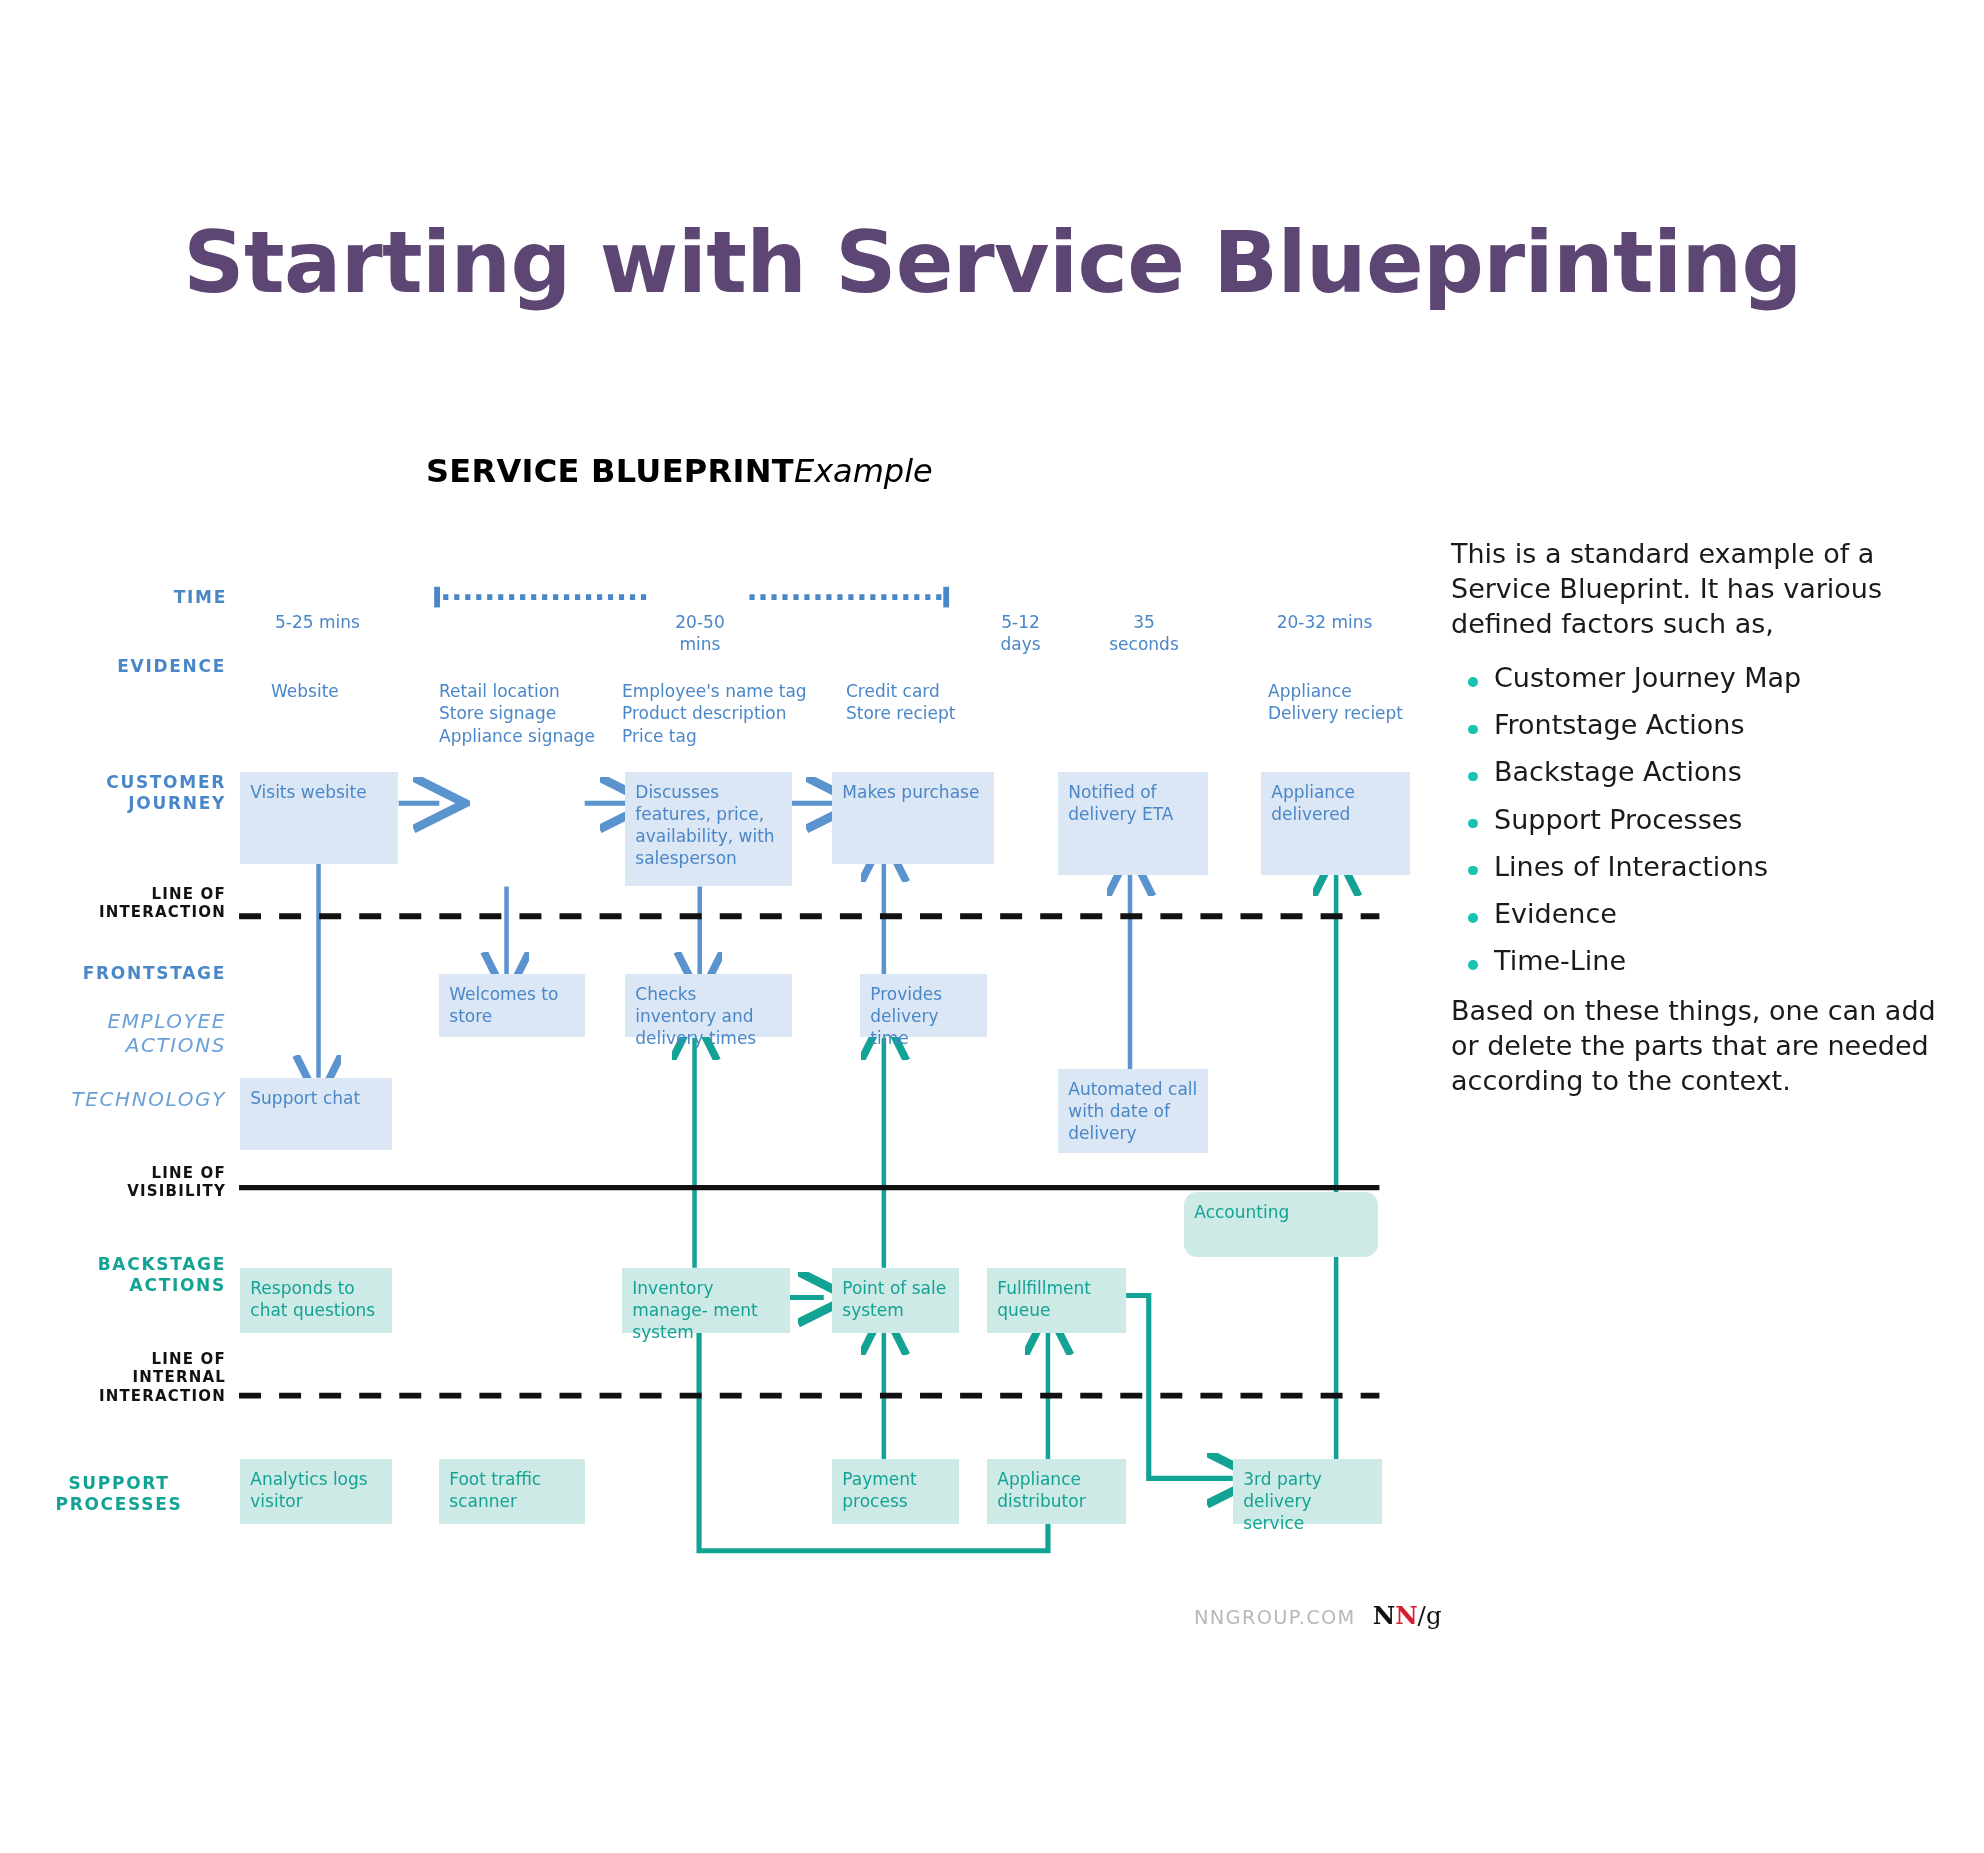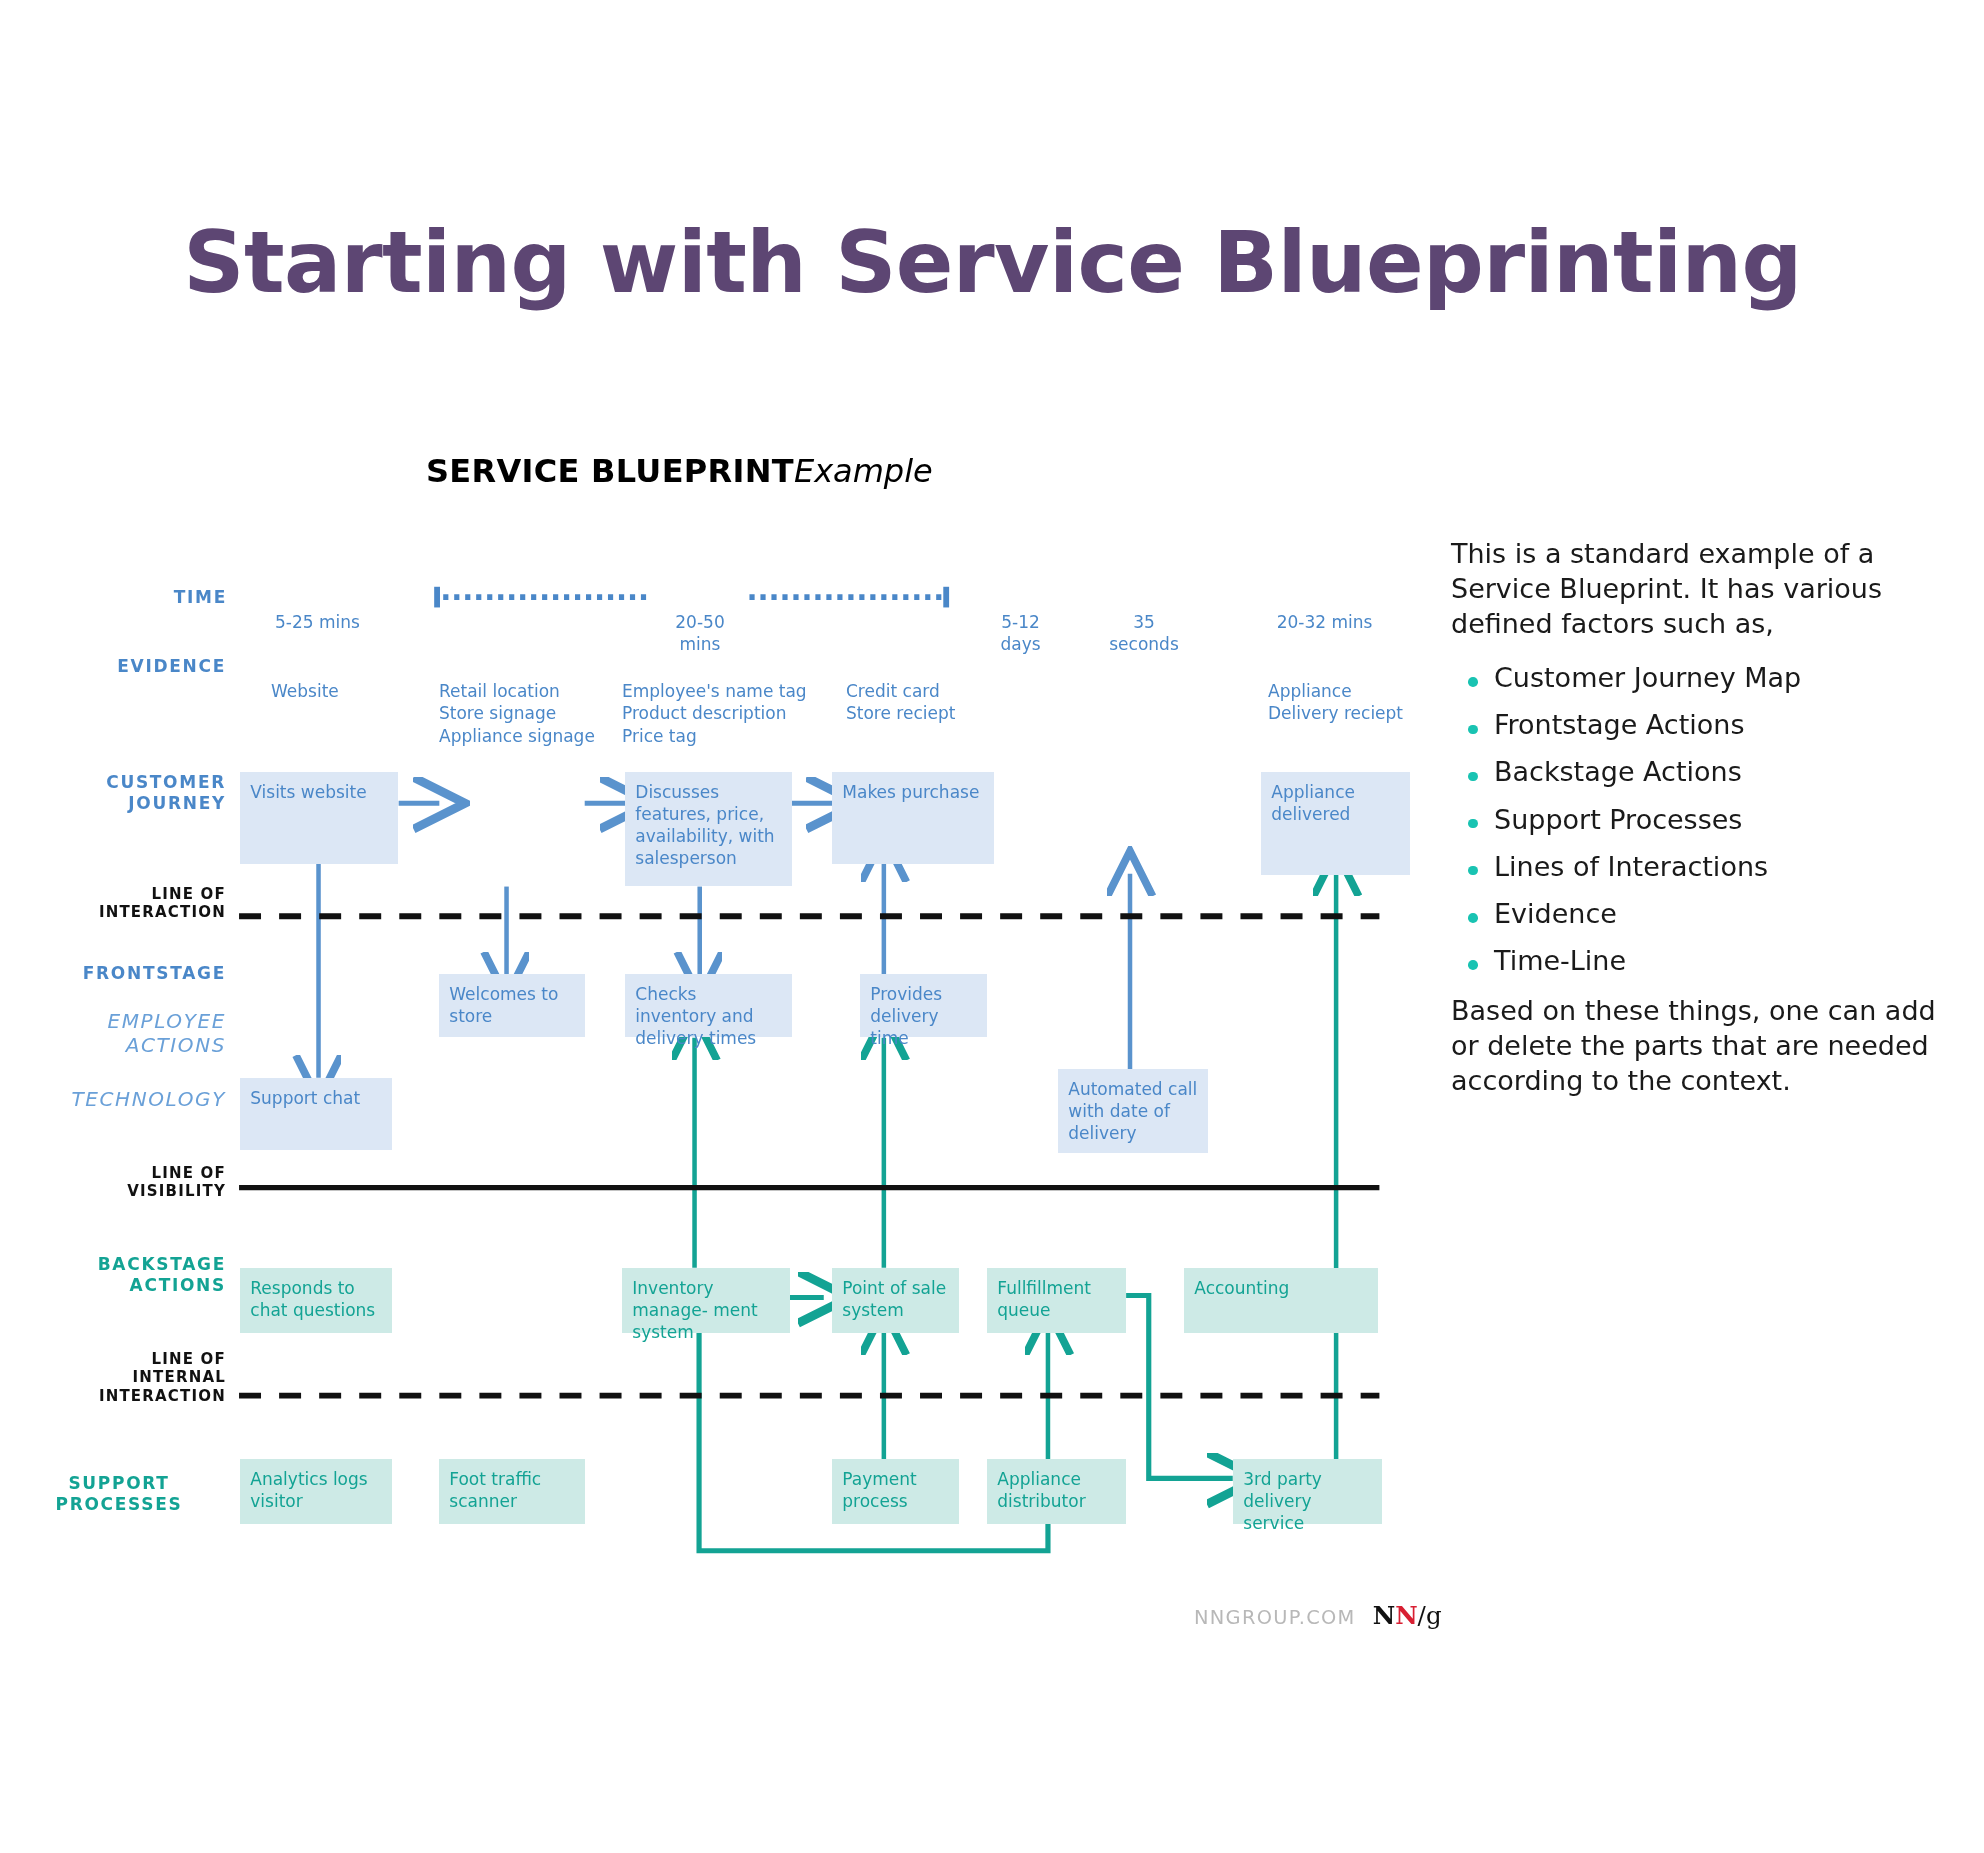--- a/index.html
+++ b/index.html
@@ -184,20 +184,22 @@
     <div class="txt" style="left:846px;top:656px;width:181px;">Credit card
 Store reciept</div>
     <div class="txt" style="left:1268px;top:656px;width:194px;">Appliance
 Delivery reciept</div>
 
     <div class="cell blue" style="left:240px;top:772px;width:158px;height:92px;">Visits website</div>
     <div class="cell blue" style="left:625px;top:772px;width:167px;height:114px;">Discusses features,
 price, availability,
 with salesperson</div>
     <div class="cell blue" style="left:832px;top:772px;width:162px;height:92px;">Makes purchase</div>
+    <div class="cell blue" style="left:1058px;top:772px;width:150px;height:103px;">Notified of
+delivery ETA</div>
     <div class="cell blue" style="left:1261px;top:772px;width:149px;height:103px;">Appliance
 delivered</div>
 
     <div class="cell blue" style="left:439px;top:974px;width:146px;height:63px;">Welcomes to
 store</div>
     <div class="cell blue" style="left:625px;top:974px;width:167px;height:63px;">Checks inventory
 and delivery times</div>
     <div class="cell blue" style="left:860px;top:974px;width:127px;height:63px;">Provides
 delivery time</div>
 
@@ -207,21 +209,21 @@
 of delivery</div>
 
     <div class="cell teal" style="left:240px;top:1268px;width:152px;height:65px;">Responds to
 chat questions</div>
     <div class="cell teal" style="left:622px;top:1268px;width:168px;height:65px;">Inventory manage-
 ment system</div>
     <div class="cell teal" style="left:832px;top:1268px;width:127px;height:65px;">Point of sale
 system</div>
     <div class="cell teal" style="left:987px;top:1268px;width:139px;height:65px;">Fullfillment
 queue</div>
-    <div class="cell teal" style="left:1184px;top:1268px;width:194px;height:65px;">Accounting</div>
+    <div class="cell teal" style="left:1184px;top:1192px;width:194px;height:65px;border-radius:13px;">Accounting</div>
 
     <div class="cell teal" style="left:240px;top:1459px;width:152px;height:65px;">Analytics logs
 visitor</div>
     <div class="cell teal" style="left:439px;top:1459px;width:146px;height:65px;">Foot traffic
 scanner</div>
     <div class="cell teal" style="left:832px;top:1459px;width:127px;height:65px;">Payment
 process</div>
     <div class="cell teal" style="left:987px;top:1459px;width:139px;height:65px;">Appliance
 distributor</div>
     <div class="cell teal" style="left:1233px;top:1459px;width:149px;height:65px;">3rd party

